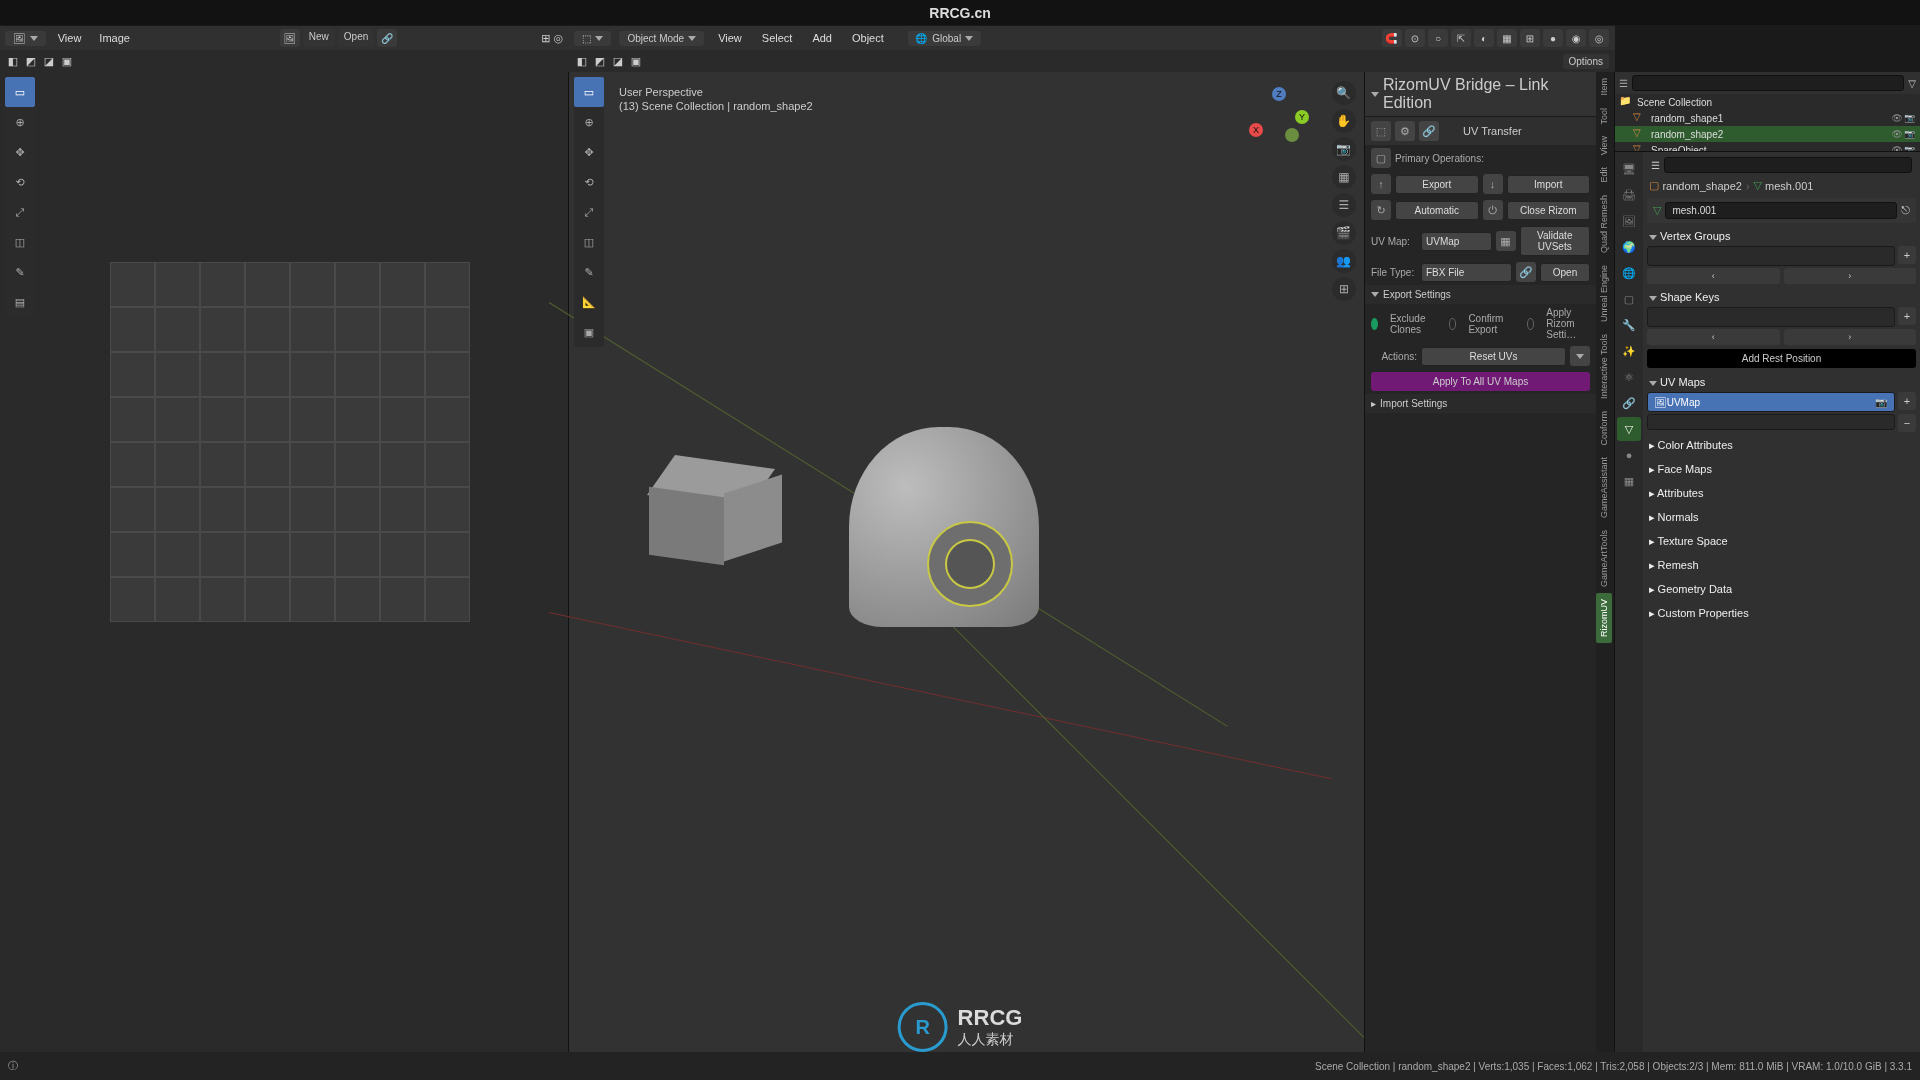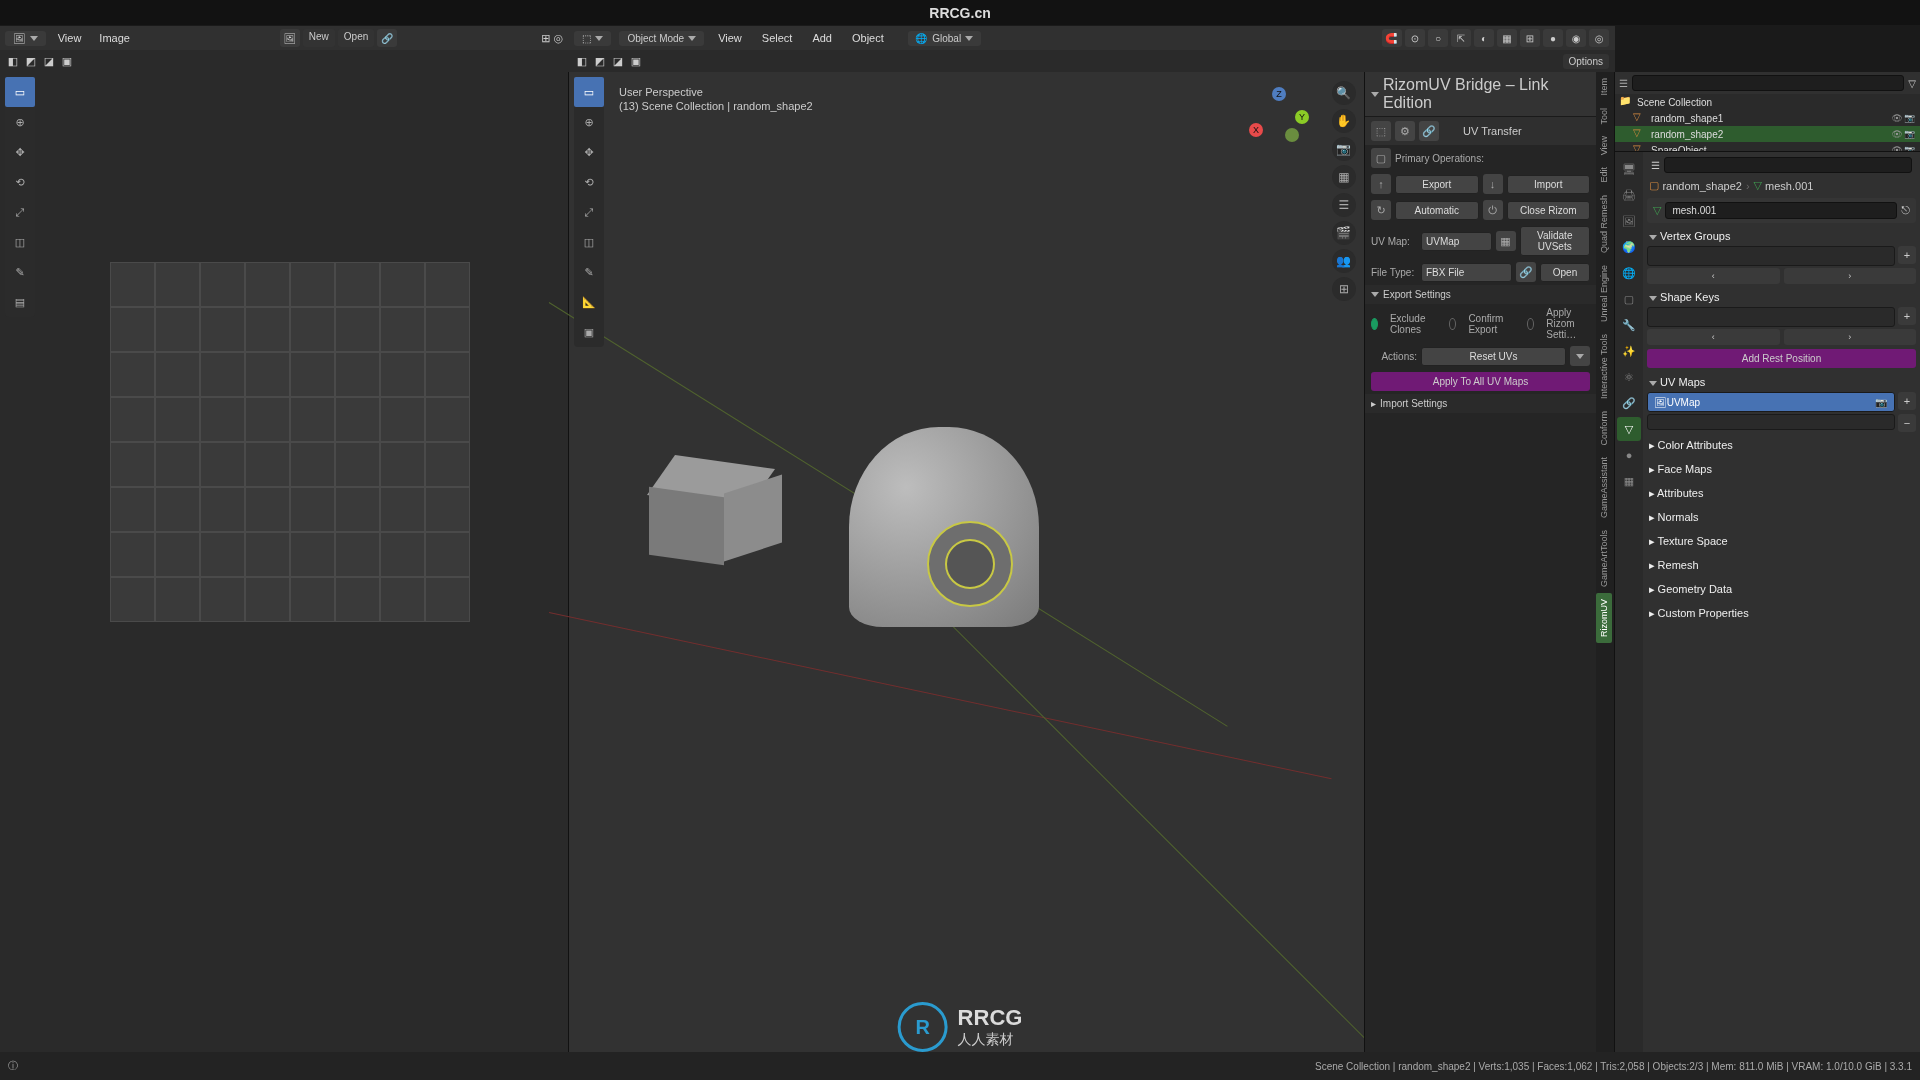--- a/index.html
+++ b/index.html
@@ -491,21 +491,21 @@
 
         <div class="prop-section"><span class="triangle-down"></span> <span>Shape Keys</span></div>
         <div style="display:flex; gap:3px;">
             <div class="prop-list" style="flex:1;"></div>
             <div class="mini-plus">+</div>
           </div>
         <div class="prop-subline">
             <div class="chev">‹</div>
             <div class="chev">›</div>
           </div>
-        <div class="np-wide" style="margin:4px 0; background:#701a75;"><span>Add Rest Position</span></div>
+        <div class="np-wide" style="margin:4px 0; background:#000000;"><span>Add Rest Position</span></div>
 
         <div class="prop-section"><span class="triangle-down"></span> <span>UV Maps</span></div>
         <div style="display:flex; gap:3px;">
             <div class="prop-list sel" style="flex:1;">🖼 <span>UVMap</span><span style="margin-left:auto">📷</span></div>
             <div class="mini-plus">+</div>
           </div>
         <div style="display:flex; gap:3px; margin-top:2px;">
             <div class="prop-list" style="flex:1; height:16px;"></div>
             <div class="mini-plus">−</div>
           </div>

